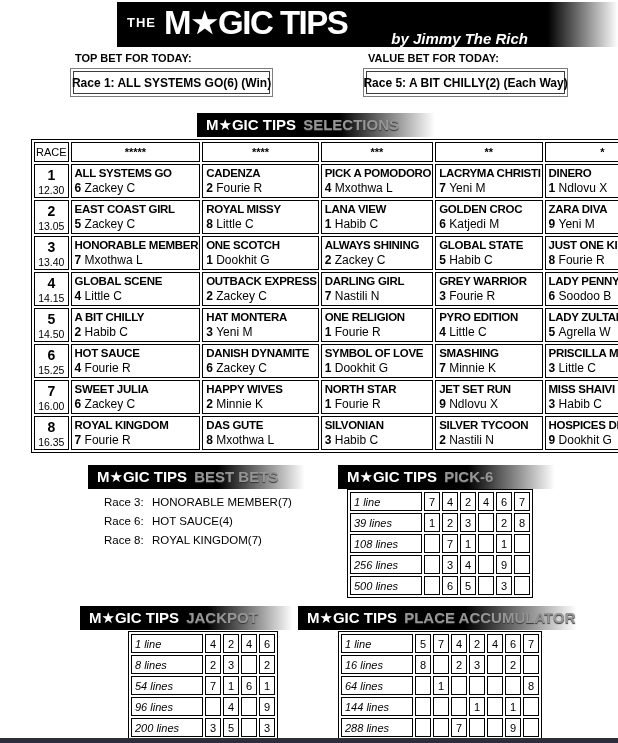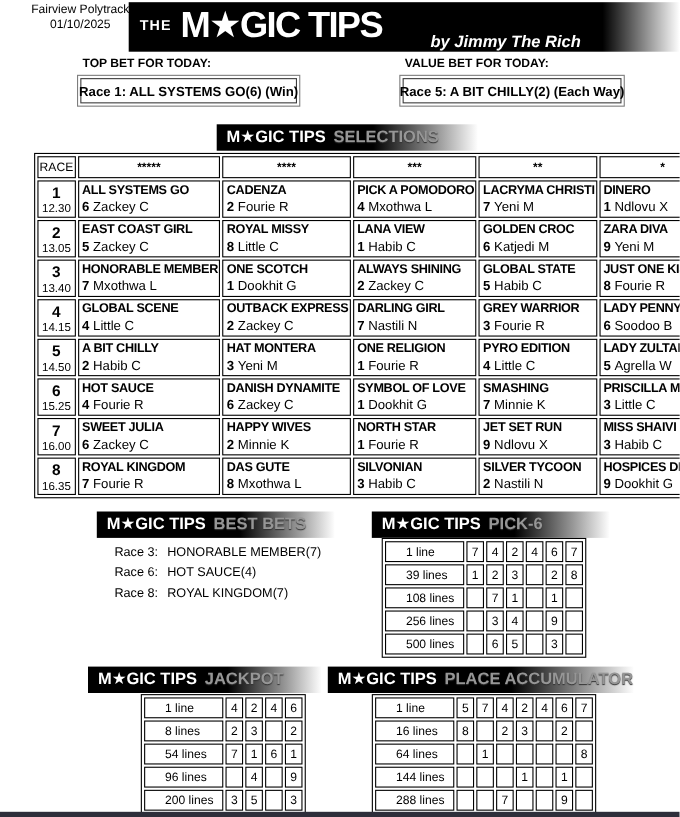--- a/index.html
+++ b/index.html
@@ -44,34 +44,30 @@
   .jline { margin-top:2px; font-size:12px; white-space:nowrap; }
   .jnum { font-weight:bold; }
   
   .bb-list { position:absolute; left:104px; top:492px; font-size:11.5px; }
   .bb-item { height:19px; display:flex; align-items:center; }
   .bb-race { width:48px; }
   
   .line-table { position:absolute; border-collapse:separate; border-spacing:2px;
     border:1px solid #000; background:#fff; }
   .line-table td { border:1px solid #000; height:19px; font-size:11px; }
-  .line-table .llabel { width:72px; padding-left:18px; white-space:nowrap; }
+  .line-table .llabel { width:72px; padding-left:3px; white-space:nowrap;font-style:italic; }
   .line-table .lcell { width:16px; text-align:center; }
   
   .bottom-bar { position:absolute; left:0; top:738px; width:618px; height:5px; background:#2e2e3a; }
 </style>
 </head>
 <body>
 
 <div class="page">
 
-  <div class="track-info">
-    <div>Fairview Polytrack</div>
-    <div>01/10/2025</div>
-  </div>
 
   <div class="masthead">
     <div class="mh-line">
       <span class="mh-the">THE</span>
       <span class="mh-title">M★GIC TIPS</span>
     </div>
     <div class="mh-byline">by Jimmy The Rich</div>
   </div>
 
   <div class="bet-label" style="left:75px; top:52px;">TOP BET FOR TODAY:</div>

